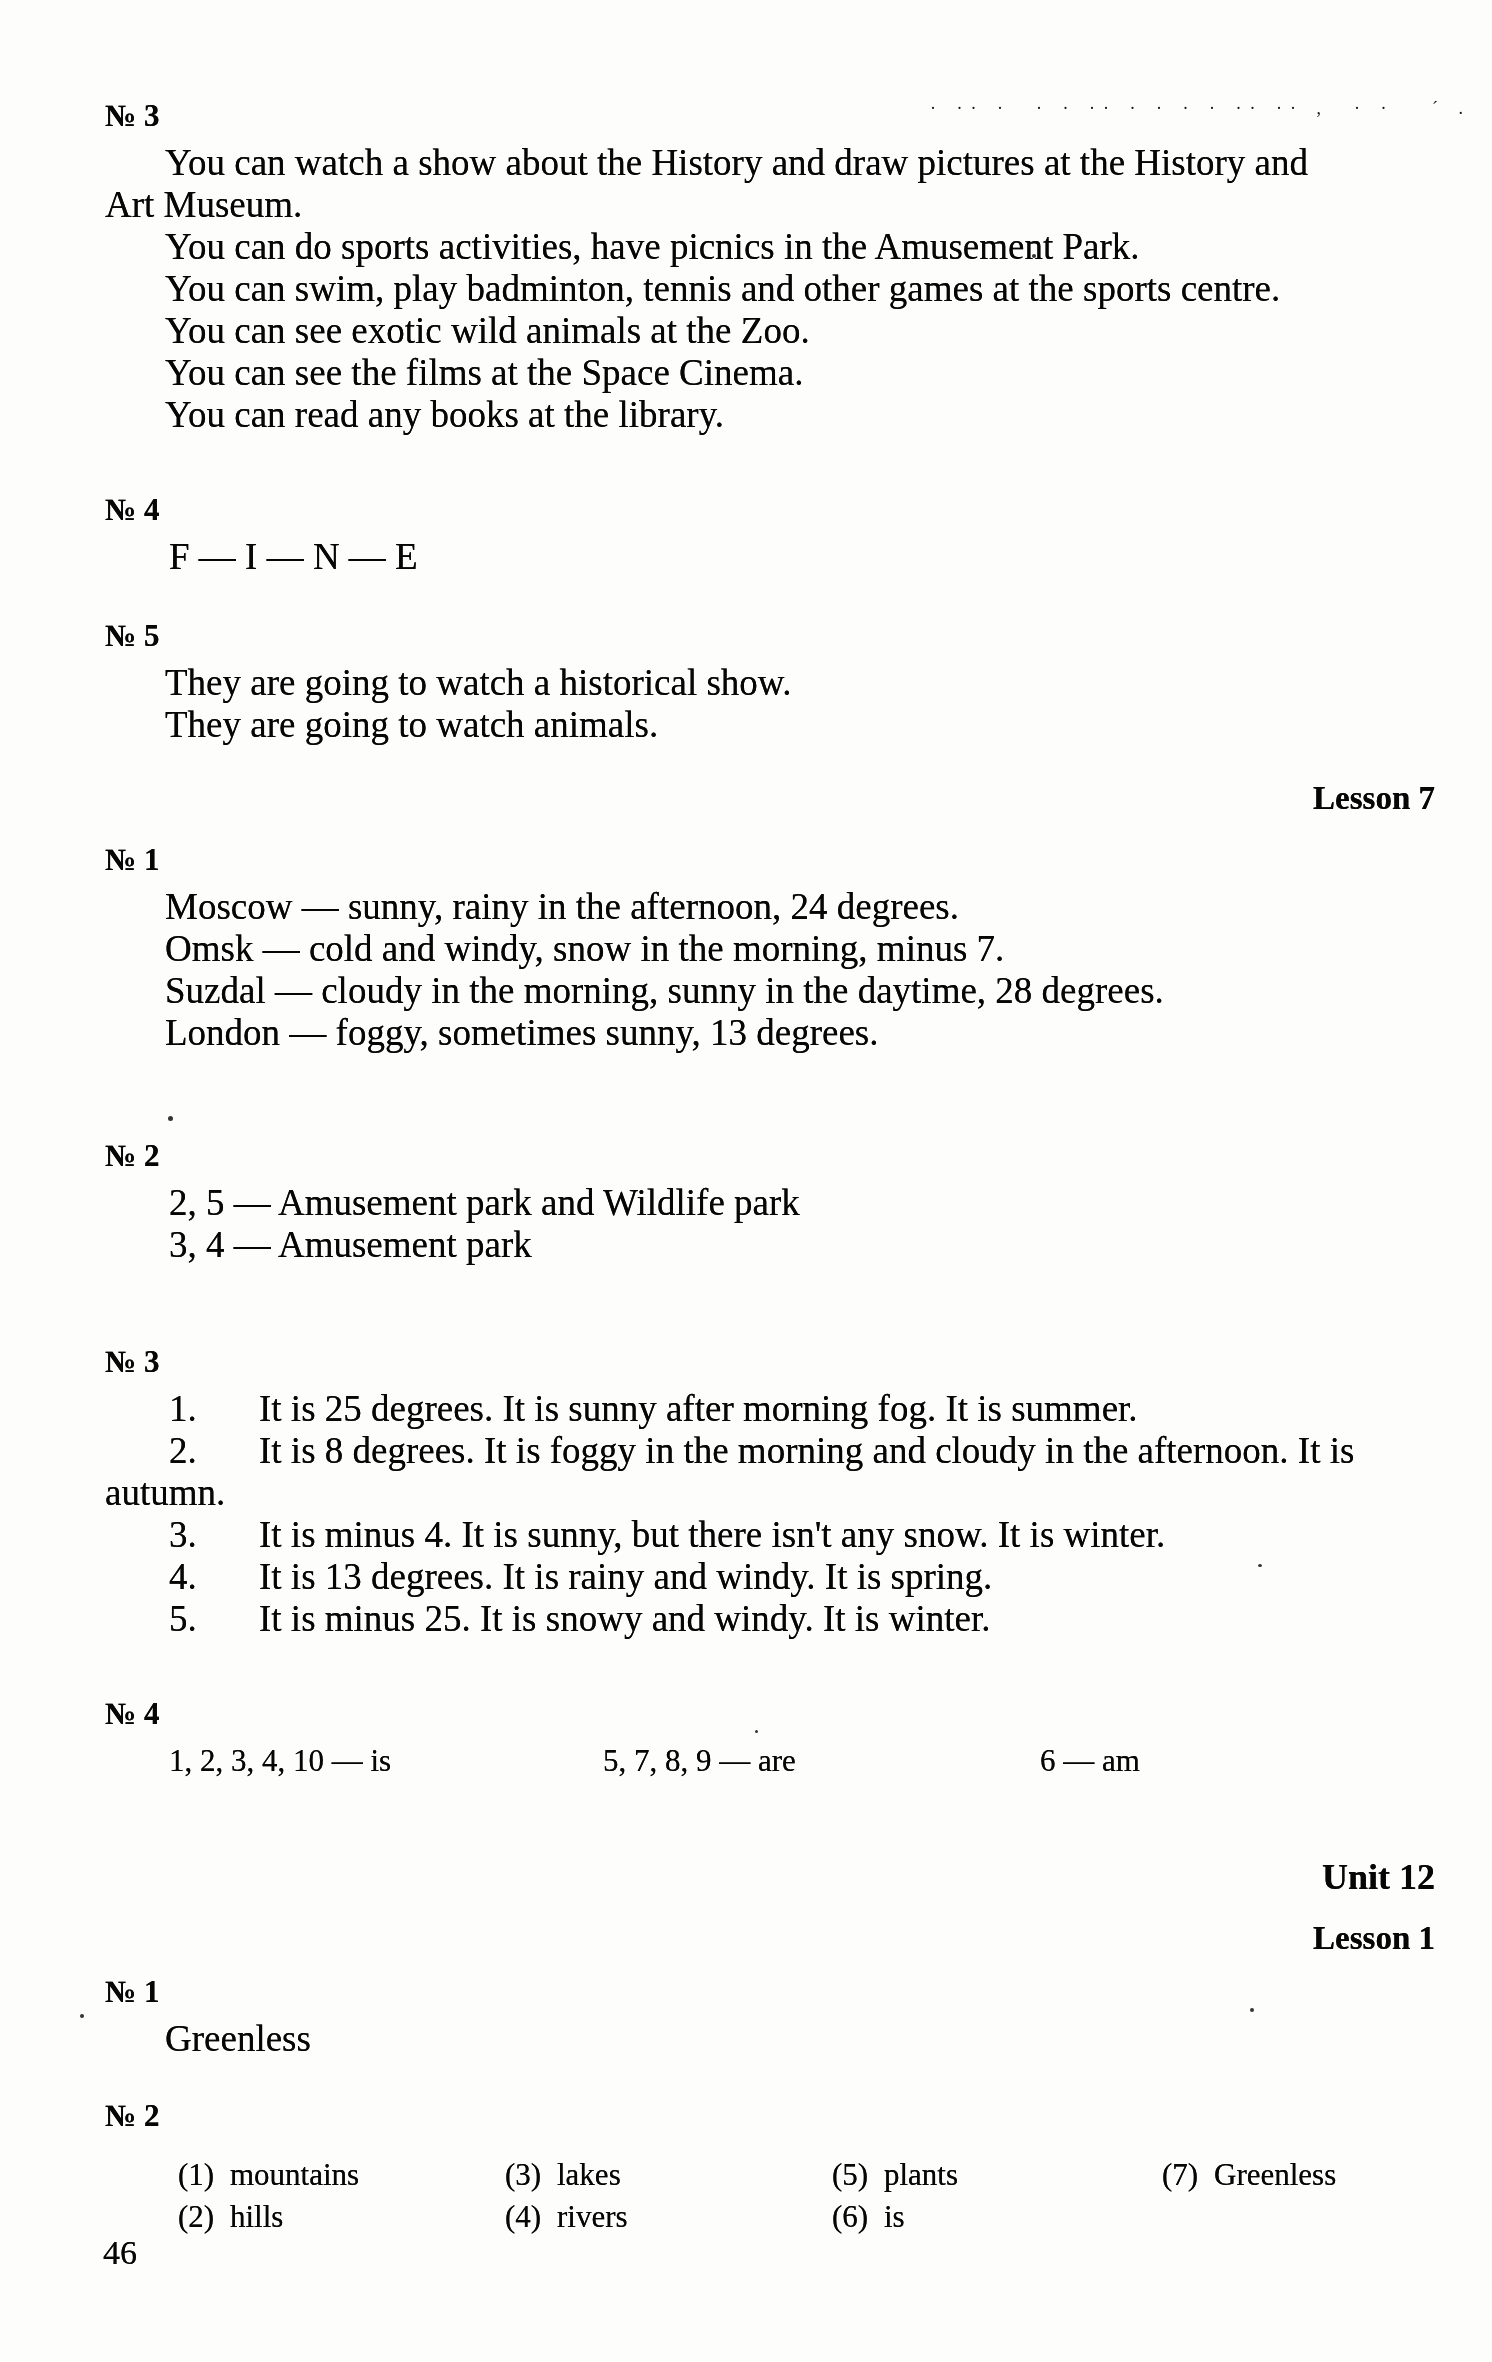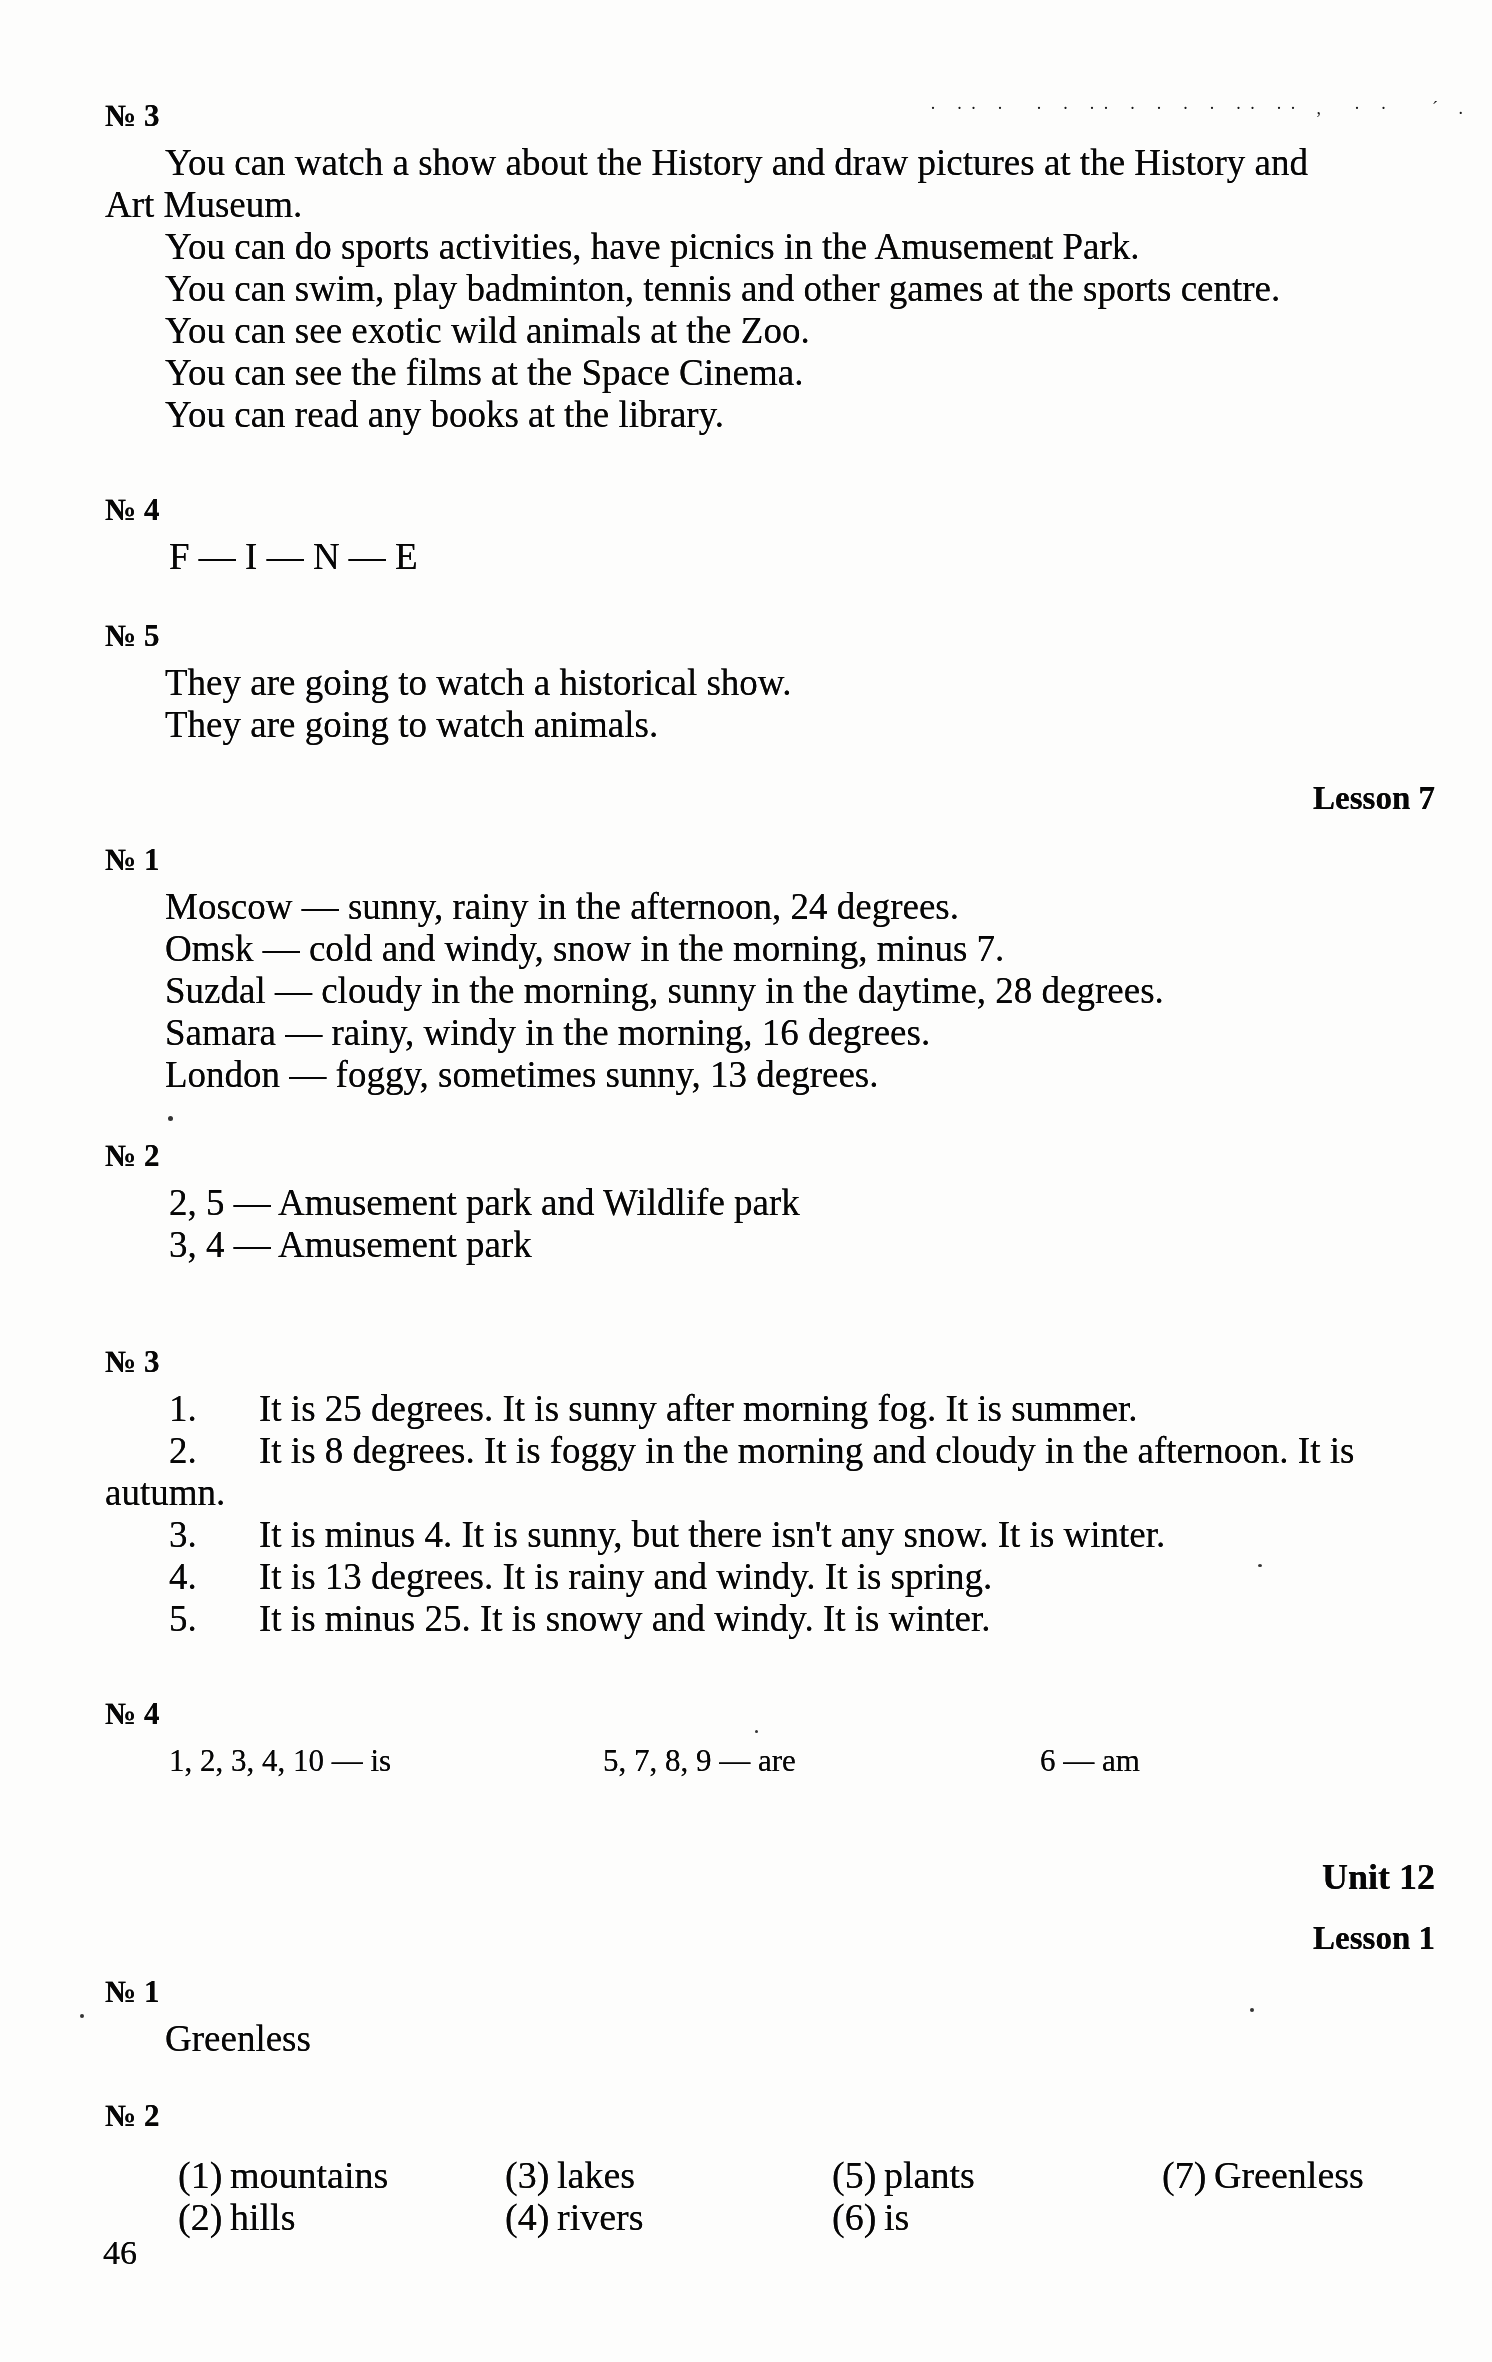--- a/index.html
+++ b/index.html
@@ -18,21 +18,21 @@
   .line{font-size:37px;line-height:42px;white-space:nowrap;}
   .indent{padding-left:60px;}
   .indent2{padding-left:64px;}
   .num-row{display:flex;margin-left:64px;}
   .num-row .num{flex:0 0 90px;}
   .center-head{position:absolute;left:105px;width:1330px;text-align:right;white-space:nowrap;}
   .lesson-title{font-weight:700;font-size:33px;}
   .unit-title{font-weight:700;font-size:36px;}
   .cols-row{position:relative;height:42px;font-size:31px;line-height:42px;}
   .cols-row .col{position:absolute;top:0;white-space:nowrap;}
-  .grid-row{position:relative;height:42px;font-size:38px;line-height:42px;}
+  .grid-row{position:relative;height:42px;font-size:31px;line-height:42px;}
   .grid-row .cell{position:absolute;top:0;white-space:nowrap;}
   .cell .gnum{display:inline-block;min-width:52px;}
   .page-number{position:absolute;left:103px;top:2234px;font-size:34px;font-weight:400;}
   .artifact-dots{
     position:absolute;left:930px;top:98px;width:520px;
     font-size:18px;letter-spacing:8px;white-space:pre;
     color:#1a1a1a;text-shadow:none;
   }
   .speckle{position:absolute;background:#111;border-radius:50%;opacity:.85;}
 </style>
@@ -65,21 +65,20 @@
     <div class="line indent">They are going to watch animals.</div>
   </div>
 
   <div class="center-head lesson-title" style="top:780px">Lesson 7</div>
 
   <div class="block" style="top:838px">
     <div class="task-label">№ 1</div>
     <div class="line indent">Moscow — sunny, rainy in the afternoon, 24 degrees.</div>
     <div class="line indent">Omsk — cold and windy, snow in the morning, minus 7.</div>
     <div class="line indent">Suzdal — cloudy in the morning, sunny in the daytime, 28 degrees.</div>
-    <div class="line indent">Samara — rainy, windy in the morning, 16 degrees.</div>
     <div class="line indent">London — foggy, sometimes sunny, 13 degrees.</div>
   </div>
 
   <div class="block" style="top:1134px">
     <div class="task-label">№ 2</div>
     <div class="line indent2">2, 5 — Amusement park and Wildlife park</div>
     <div class="line indent2">3, 4 — Amusement park</div>
   </div>
 
   <div class="block" style="top:1340px">

